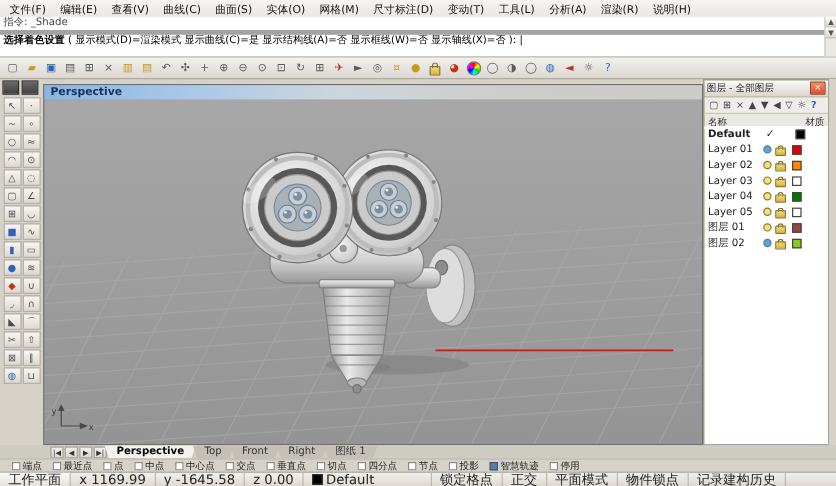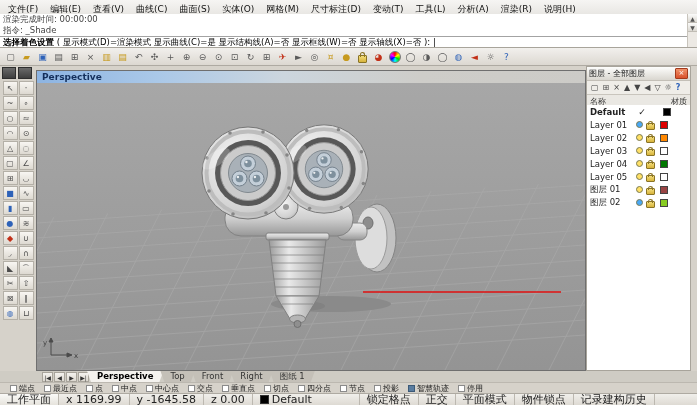--- a/index.html
+++ b/index.html
@@ -5,21 +5,21 @@
   html,body{margin:0;padding:0;background:#888;}
   #root{position:relative;width:697px;height:405px;background:#d6d2ca;font-family:"DejaVu Sans","Liberation Sans",sans-serif;font-size:9px;color:#111;overflow:hidden;}
 
   
   .menubar{position:absolute;left:0;top:0;width:697px;height:20px;background:linear-gradient(#f6f5f3,#e4e2de);border-bottom:1px solid #b7b3ab;display:flex;align-items:center;padding-left:2px;box-sizing:border-box;}
   .menu-item{padding:0 6px;font-size:9px;line-height:13px;white-space:nowrap;cursor:default;}
 
   
   .cmdarea{position:absolute;left:0;top:14px;width:697px;height:34px;background:#fff;border-bottom:1px solid #a8a49b;box-sizing:border-box;}
   .cmd-line{height:11px;line-height:11px;padding-left:3px;font-size:8.5px;color:#444;white-space:nowrap;overflow:hidden;}
-  .cmd-prompt{border-top:1px solid #a3a3a3;color:#000;}
+  .cmd-prompt{border-top:4px solid #a3a3a3;color:#000;}
   .cmd-prompt .plabel{font-weight:bold;}
   .cmd-scroll{position:absolute;right:0;top:0;width:9px;height:33px;background:#ece9e4;border-left:1px solid #c8c4bc;}
   .cmd-scroll .arr{display:block;width:9px;height:9px;font-size:6px;line-height:9px;text-align:center;color:#555;background:linear-gradient(#fbfbfa,#dcd9d2);border-bottom:1px solid #c0bcb4;box-sizing:border-box;}
 
   
   .toolbar{position:absolute;left:0;top:48px;width:697px;height:18px;background:linear-gradient(#f2f0ed,#dcd8d1);border-bottom:1px solid #aeaaa2;display:flex;align-items:center;gap:1px;padding-left:3px;box-sizing:border-box;}
   .tbicon{width:15px;height:14px;display:flex;align-items:center;justify-content:center;font-size:9px;color:#5a5a5a;border:1px solid transparent;border-radius:1px;box-sizing:border-box;}
   .tbicon.yellow{color:#c79a1e;}
   .tbicon.red{color:#c23018;}
   .tbicon.blue{color:#2e62b8;}
@@ -97,21 +97,20 @@
     <div class="menu-item">网格(M)</div>
     <div class="menu-item">尺寸标注(D)</div>
     <div class="menu-item">变动(T)</div>
     <div class="menu-item">工具(L)</div>
     <div class="menu-item">分析(A)</div>
     <div class="menu-item">渲染(R)</div>
     <div class="menu-item">说明(H)</div>
   </div>
 
   <div class="cmdarea">
-    <div class="cmd-line">渲染完成时间: 00:00:00</div>
     <div class="cmd-line">指令: _Shade</div>
     <div class="cmd-line cmd-prompt">
       <span class="plabel">选择着色设置</span>
       <span>( 显示模式(D)=渲染模式  显示曲线(C)=是  显示结构线(A)=否  显示框线(W)=否  显示轴线(X)=否 ):</span>
       <span>|</span>
     </div>
     <div class="cmd-scroll">
       <span class="arr">▲</span>
       <span class="arr">▼</span>
     </div>

